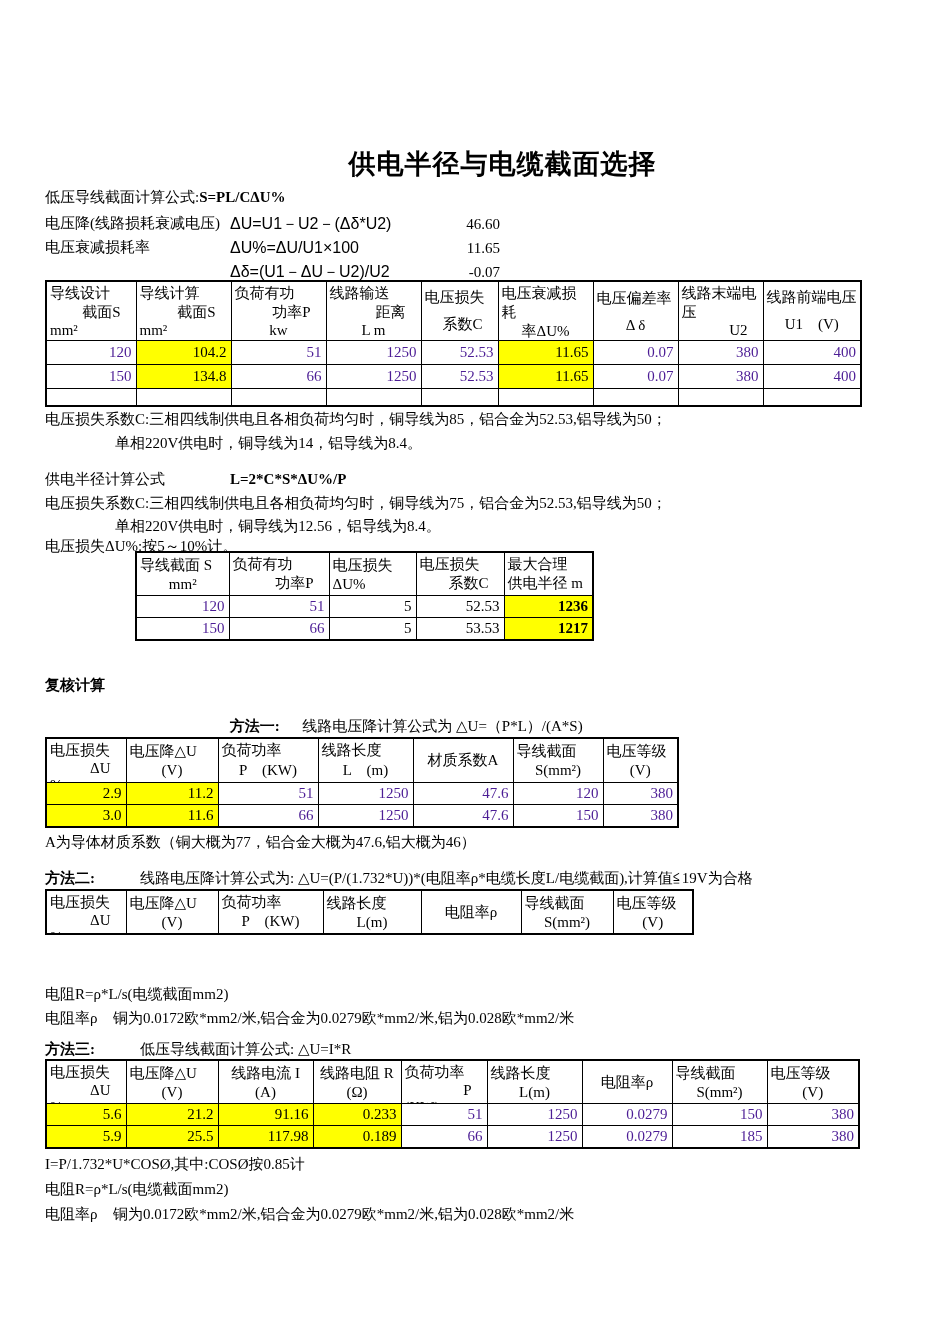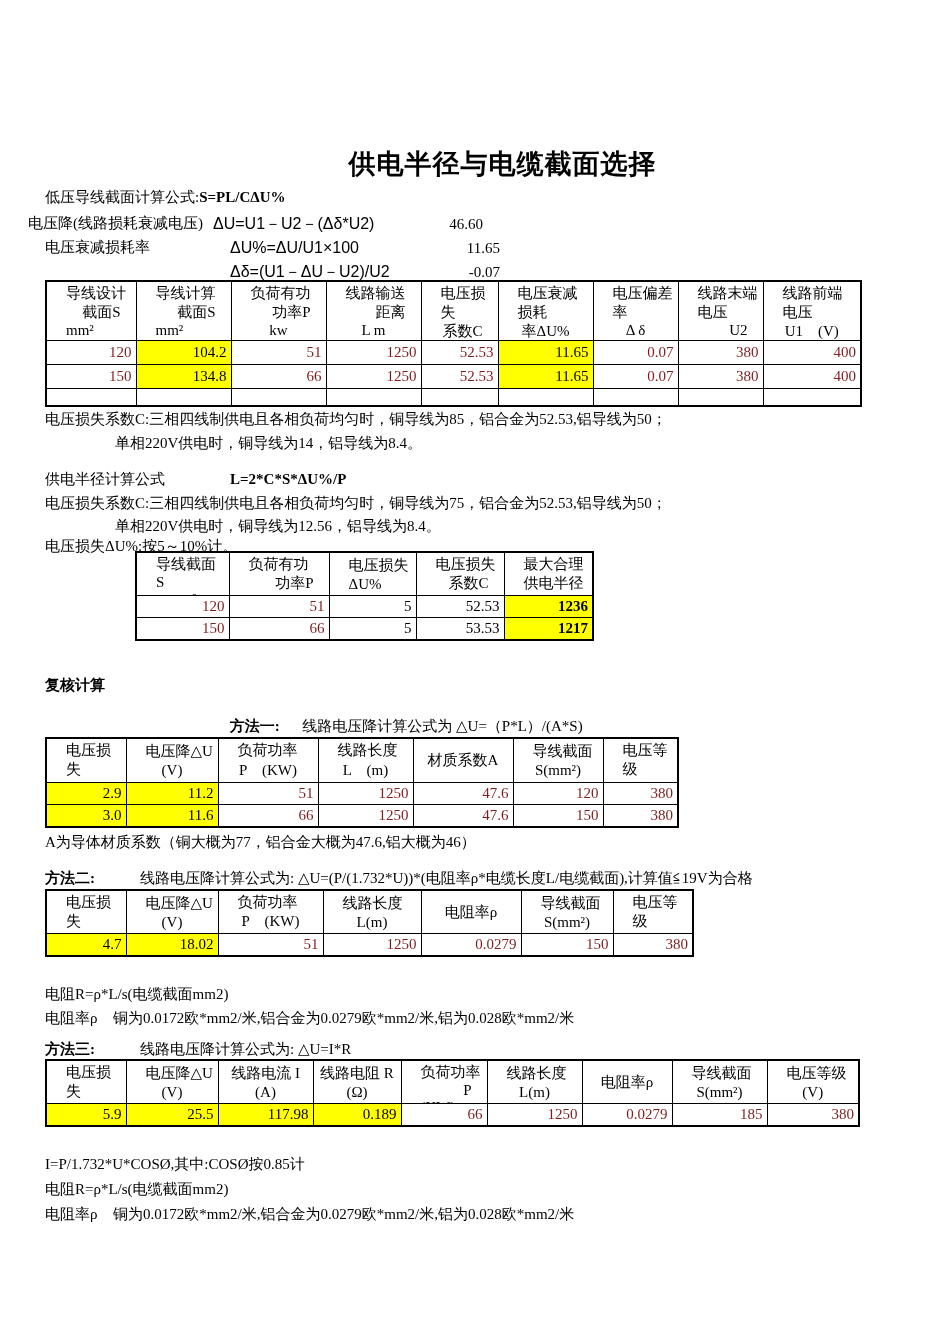--- a/index.html
+++ b/index.html
@@ -20,42 +20,42 @@
   .frow .val{position:absolute;left:335px;top:1px;width:120px;text-align:right;}
   
   table.grid{border-collapse:collapse;table-layout:fixed;border:2px solid #000;}
   table.grid th,table.grid td{border:1px solid #000;padding:1px 4px;overflow:hidden;}
   table.grid th{font-weight:normal;font-size:15px;vertical-align:top;padding:2px 3px;}
   table.grid td{font-size:15px;text-align:right;white-space:nowrap;}
   .hbox{display:flex;flex-direction:column;}
   .hc1{justify-content:center;}
   .hc2{justify-content:space-around;}
   .hc3{justify-content:space-between;}
-  .a-l{text-align:left;margin-left:16px;}
+  .a-l{text-align:left;}
   .a-c{text-align:center;}
   .a-r{text-align:right;padding-right:12px;}
-  td.red{color:#7f1d1d;}
+  td.red{color:#4c1d95;}
   td.blk{color:#000;}
   td.yellow{background:#ffff00;}
   td.bold{font-weight:bold;}
   .mlabel{display:inline-block;width:95px;font-weight:bold;}
   .nlabel{display:inline-block;width:68px;}
   .indent{left:115px;}
   .bold-inline{font-weight:bold;}
 </style>
 </head>
 <body>
 
 <div id="page-title" class="abs">供电半径与电缆截面选择</div>
 
 <div class="abs t15" style="top:188px;left:45px;">
   <span>低压导线截面计算公式:</span><span class="bold-inline">S=PL/CΔU%</span>
 </div>
 
-<div class="abs frow t15" style="top:214px;left:28px;width:470px;height:20px;">
+<div class="abs frow t15" style="top:214px;left:45px;width:470px;height:20px;">
   <span class="lab">电压降(线路损耗衰减电压)</span>
   <span class="fml sans">ΔU=U1－U2－(Δδ*U2)</span>
   <span class="val">46.60</span>
 </div>
 <div class="abs frow t15" style="top:238px;left:45px;width:470px;height:20px;">
   <span class="lab">电压衰减损耗率</span>
   <span class="fml sans">ΔU%=ΔU/U1×100</span>
   <span class="val">11.65</span>
 </div>
 <div class="abs frow t15" style="top:262px;left:45px;width:470px;height:20px;">
@@ -391,39 +391,30 @@
           </th>
           <th>
             <div class="hbox hc2" style="height: 38px;">
               <div class="a-l">电压等级</div>
               <div class="a-c">(V)</div>
             </div>
           </th>
         </tr>
       </thead>
       <tbody>
-        <tr style="height: 22px;">
-          <td class="blk yellow">4.7</td>
-          <td class="blk yellow">18.02</td>
-          <td class="red">51</td>
-          <td class="red">1250</td>
-          <td class="red">0.0279</td>
-          <td class="red">150</td>
-          <td class="red">380</td>
-        </tr>
       </tbody>
     </table>
   </div>
 <div class="abs t15" style="top:985px;left:45px;">电阻R=ρ*L/s(电缆截面mm2)</div>
 <div class="abs t15" style="top:1009px;left:45px;">
   <span class="nlabel">电阻率ρ</span><span>铜为0.0172欧*mm2/米,铝合金为0.0279欧*mm2/米,铝为0.028欧*mm2/米</span>
 </div>
 
 <div class="abs t15" style="top:1040px;left:45px;width:900px;">
-  <span class="mlabel">方法三:</span><span>线路电压降计算公式为: △U=I*R</span>
+  <span class="mlabel">方法三:</span><span>低压导线截面计算公式: △U=I*R</span>
 </div>
 <div class="abs" style="top:1059px;left:45px;">
     <table class="grid">
       <colgroup>
         <col style="width: 80px;">
         <col style="width: 92px;">
         <col style="width: 95px;">
         <col style="width: 88px;">
         <col style="width: 86px;">
         <col style="width: 95px;">
@@ -484,20 +475,31 @@
           </th>
           <th>
             <div class="hbox hc2" style="height: 38px;">
               <div class="a-l">电压等级</div>
               <div class="a-c">(V)</div>
             </div>
           </th>
         </tr>
       </thead>
       <tbody>
+        <tr style="height: 22px;">
+          <td class="blk yellow">5.6</td>
+          <td class="blk yellow">21.2</td>
+          <td class="blk yellow">91.16</td>
+          <td class="blk yellow">0.233</td>
+          <td class="red">51</td>
+          <td class="red">1250</td>
+          <td class="red">0.0279</td>
+          <td class="red">150</td>
+          <td class="red">380</td>
+        </tr>
         <tr style="height: 22px;">
           <td class="blk yellow">5.9</td>
           <td class="blk yellow">25.5</td>
           <td class="blk yellow">117.98</td>
           <td class="blk yellow">0.189</td>
           <td class="red">66</td>
           <td class="red">1250</td>
           <td class="red">0.0279</td>
           <td class="red">185</td>
           <td class="red">380</td>

